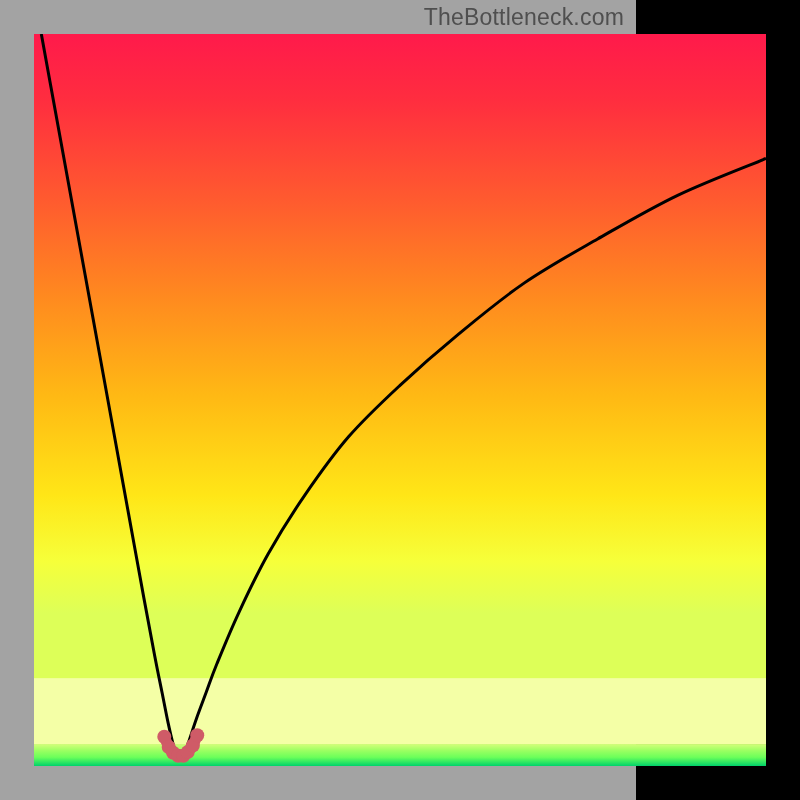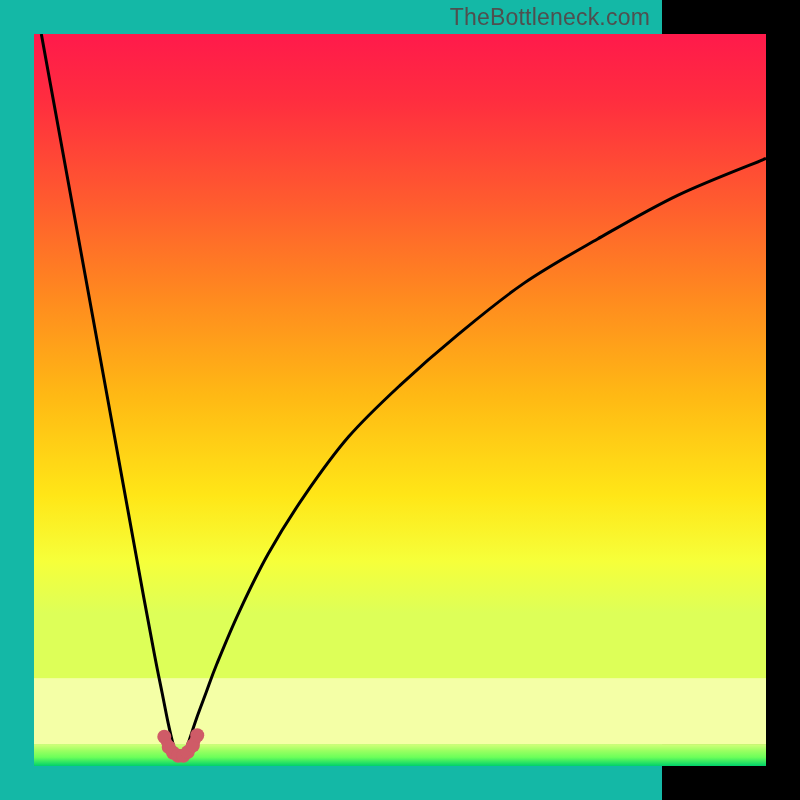--- a/index.html
+++ b/index.html
@@ -10,22 +10,21 @@
     background: #000;
     overflow: hidden;
     font-family: Arial, Helvetica, sans-serif;
   }
   .frame {
     position: absolute;
     left: 0;
     top: 0;
     width: 636px;
     height: 800px;
-    background: #14b8a6;
-    padding-left: 26px;
+    background: #a3a3a3;
   }
   .watermark {
     position: absolute;
     top: 4px;
     right: 12px;
     color: #4f4f4f;
     font-size: 23px;
     letter-spacing: 0.2px;
     user-select: none;
   }

